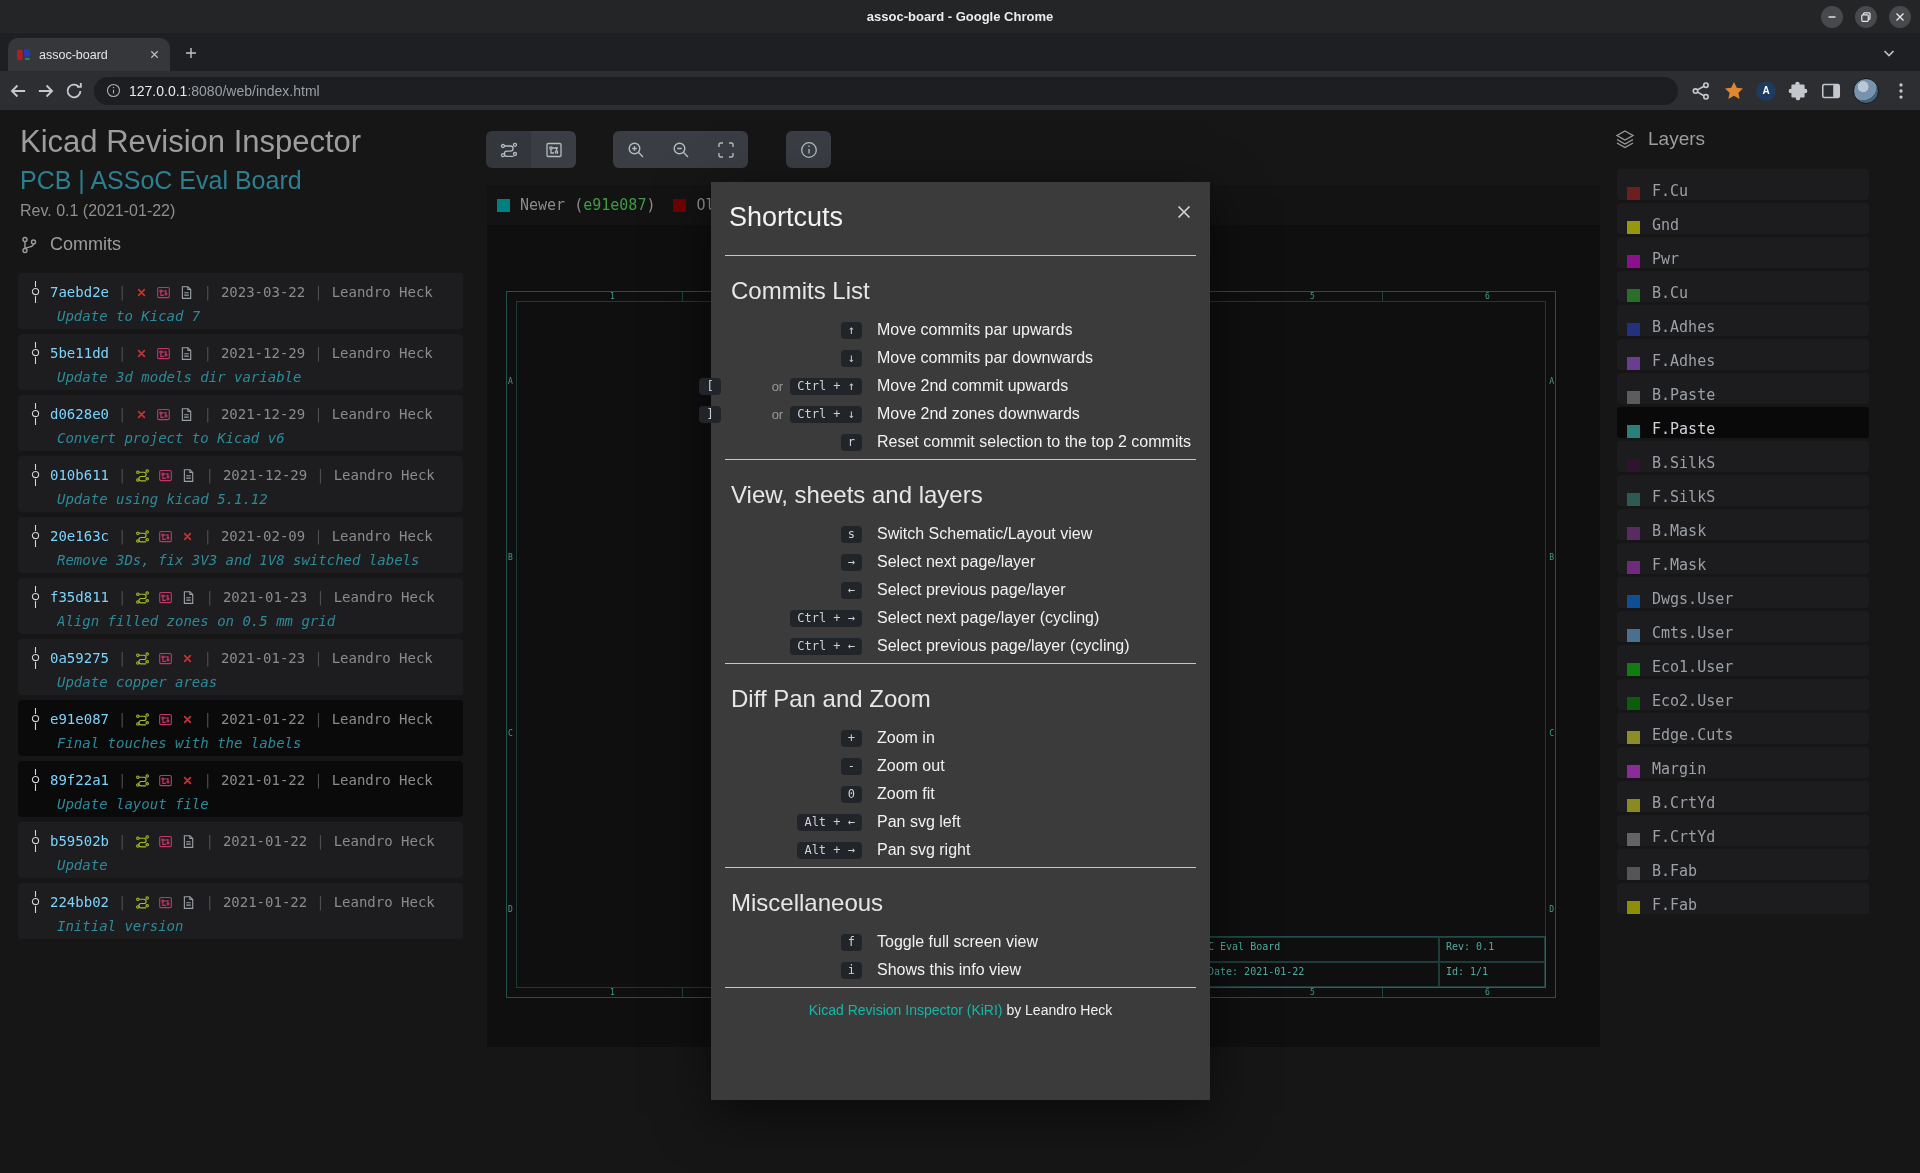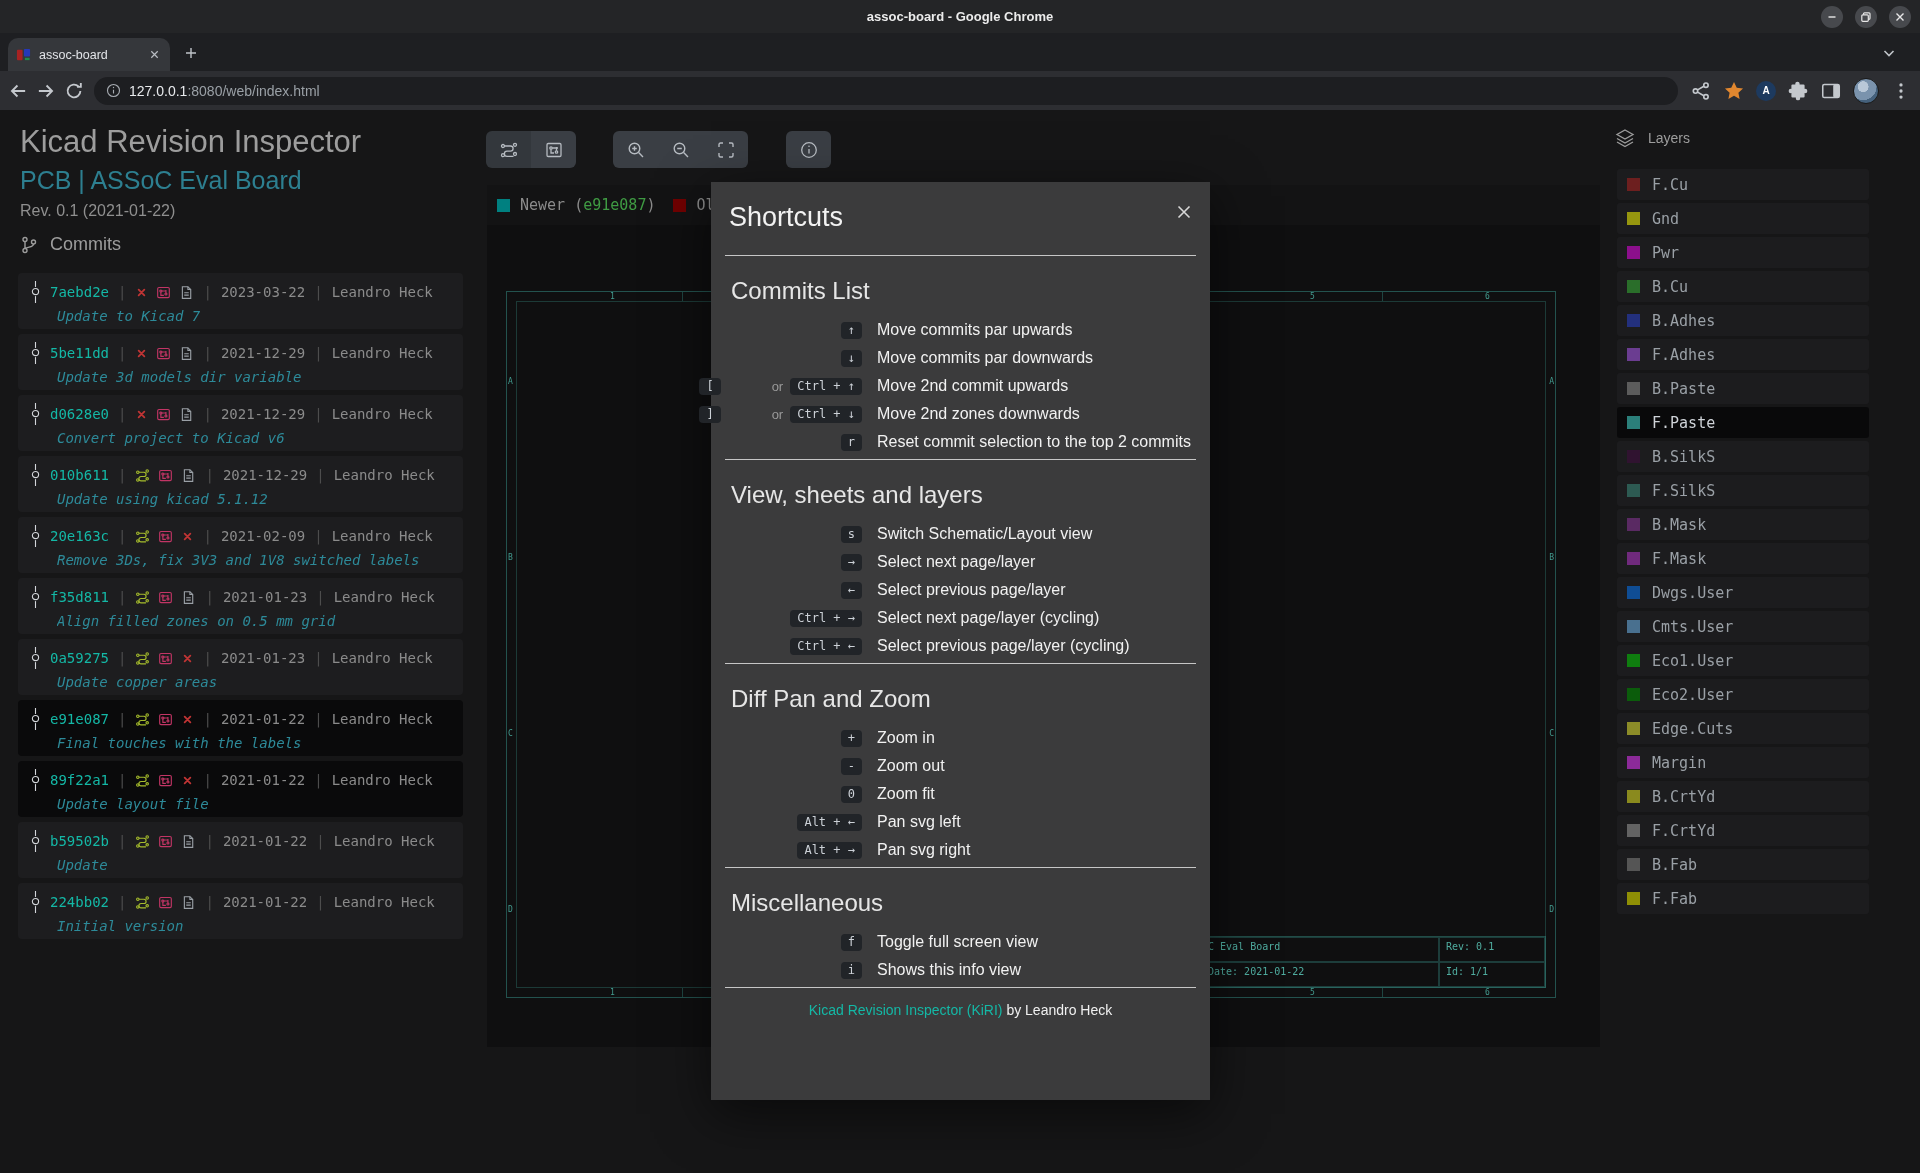--- a/index.html
+++ b/index.html
@@ -52,21 +52,21 @@
   .board-title { position:absolute; left:20px; top:56px; font-size:25px; font-weight:400; color:#2d7f90; }
   .revision { position:absolute; left:20px; top:92px; font-size:16px; color:#8f8f8f; }
   .commits-header { position:absolute; left:20px; top:124px; display:flex; align-items:center; gap:12px;
                     color:#9d9d9d; font-size:18px; }
   .commits-header .hdr-ico { width:18px; height:20px; color:#9d9d9d; }
   .commit-list { position:absolute; left:18px; top:163px; width:445px; display:flex; flex-direction:column; gap:5px; }
   .commit { height:56px; background:#1d1d1f; border-radius:4px; padding:8px 12px 0 12px; font-family:var(--mono); }
   .commit.selected { background:#0a0a0b; }
   .c-line1 { display:flex; align-items:center; gap:9px; font-size:14px; white-space:nowrap; overflow:hidden; }
   .c-node { width:11px; height:22px; color:#d3d6da; flex:none; }
-  .c-hash { color:#14b8a6; }
+  .c-hash { color:#7dd3fc; }
   .c-sep { color:#4d4d4d; }
   .c-date, .c-author { color:#8b8b8b; }
   .c-icons { display:flex; align-items:center; gap:8px; }
   .c-ico { width:15px; height:15px; display:inline-flex; }
   .c-ico.sch { color:#a6bd2c; } .c-ico.pcb { color:#c23565; }
   .c-ico.doc { color:#9aa0a6; } .c-ico.x { color:#c03434; width:13px; height:13px; }
   .c-msg { margin:5px 0 0 27px; font-style:italic; font-size:14px; color:#2d8a99;
            white-space:nowrap; overflow:hidden; }
 
   
@@ -94,24 +94,24 @@
   .tick-row { position:absolute; right:1px; font:8px var(--mono); color:rgba(80,190,175,.8); }
   .tick-row.leftside { right:auto; left:1px; }
   .titleblock { position:absolute; right:9px; bottom:9px; width:346px; height:52px;
                 border:1px solid rgba(56,150,140,.45); display:grid;
                 grid-template-columns:1fr 106px; grid-template-rows:1fr 1fr;
                 font:10px var(--mono); color:rgba(90,200,185,.85); }
   .tb-cell { border:1px solid rgba(56,150,140,.35); padding:3px 6px; white-space:nowrap; overflow:hidden; }
 
   
   .layers-header { position:absolute; left:1615px; top:18px; display:flex; align-items:center; gap:13px;
-                   color:#9d9d9d; font-size:14px; }
+                   color:#9d9d9d; font-size:19px; }
   .layers-header .hdr-ico { width:20px; height:20px; color:#9d9d9d; }
   .layer-list { position:absolute; left:1617px; top:59px; width:252px; display:flex; flex-direction:column; gap:3px; }
-  .layer { height:31px; background:#1c1c1e; border-radius:3px; display:flex; align-items:center; gap:12px;
+  .layer { height:31px; background:#1c1c1e; border-radius:3px; display:flex; align-items:flex-end; gap:12px;
            padding-left:10px; font-family:var(--mono); font-size:15px; color:#9aa0a6; }
   .layer.selected { background:#09090a; color:#cfd3d8; }
   .layer-swatch { width:13px; height:13px; flex:none; }
 
   
   .modal { position:fixed; left:711px; top:182px; width:499px; height:918px; background:#3b3b3c;
            box-shadow:0 14px 50px rgba(0,0,0,.55); z-index:10; }
   .m-header { position:relative; height:70px; }
   .m-title { position:absolute; left:18px; top:20px; font-size:27px; font-weight:400; color:#f2f2f2; }
   .m-close { position:absolute; right:16px; top:20px; width:20px; height:20px; color:#d8d8d8; }

